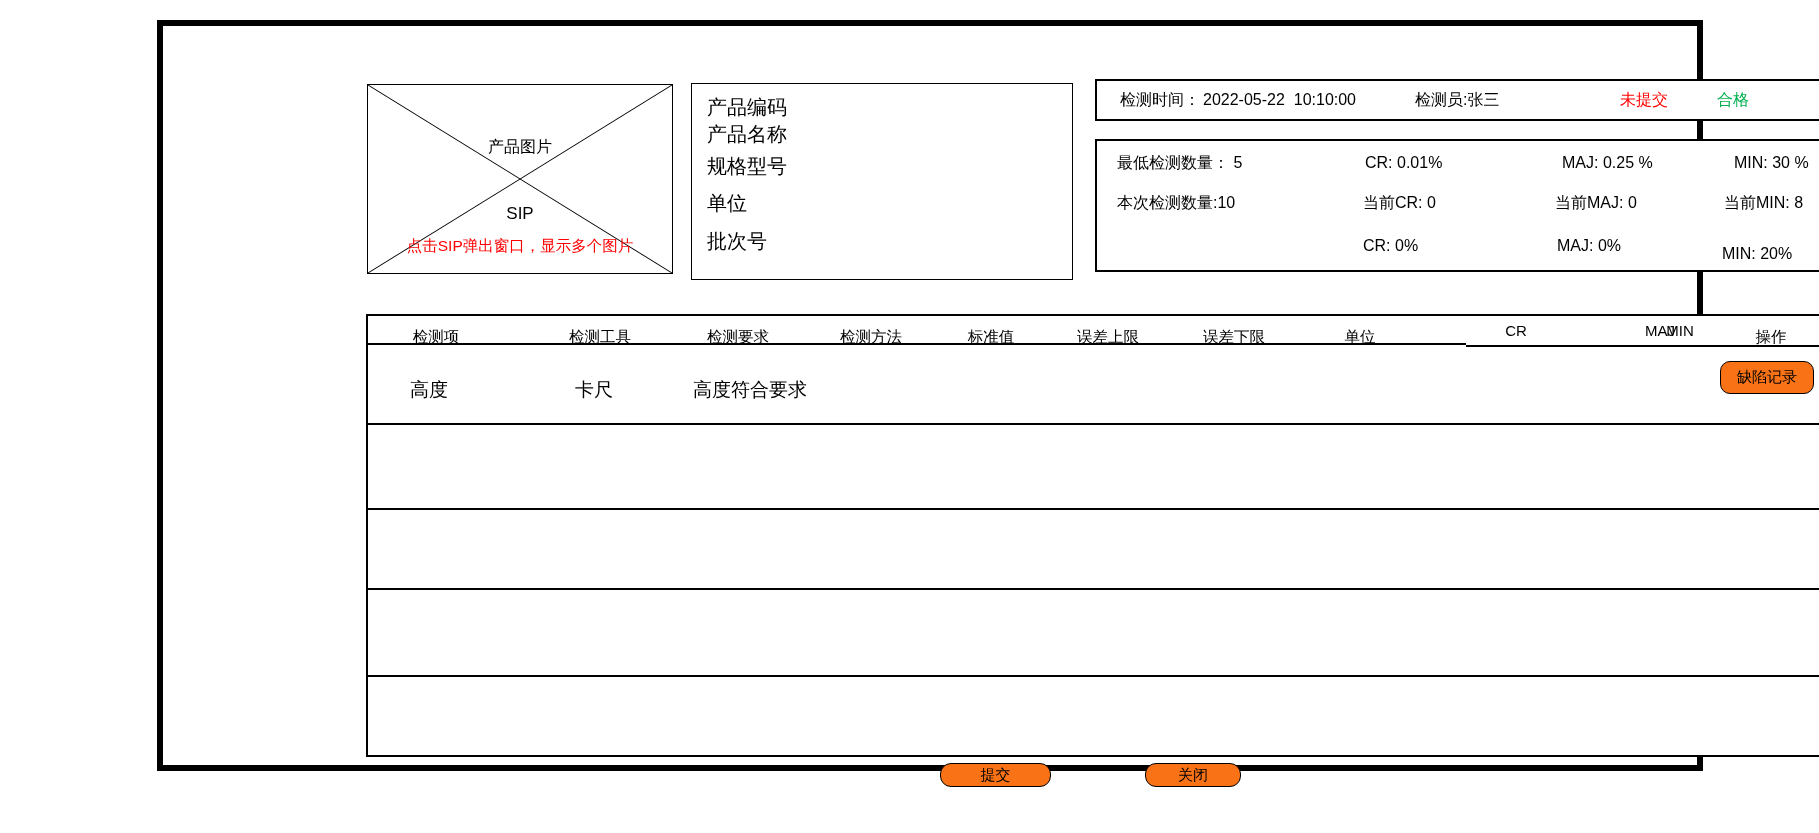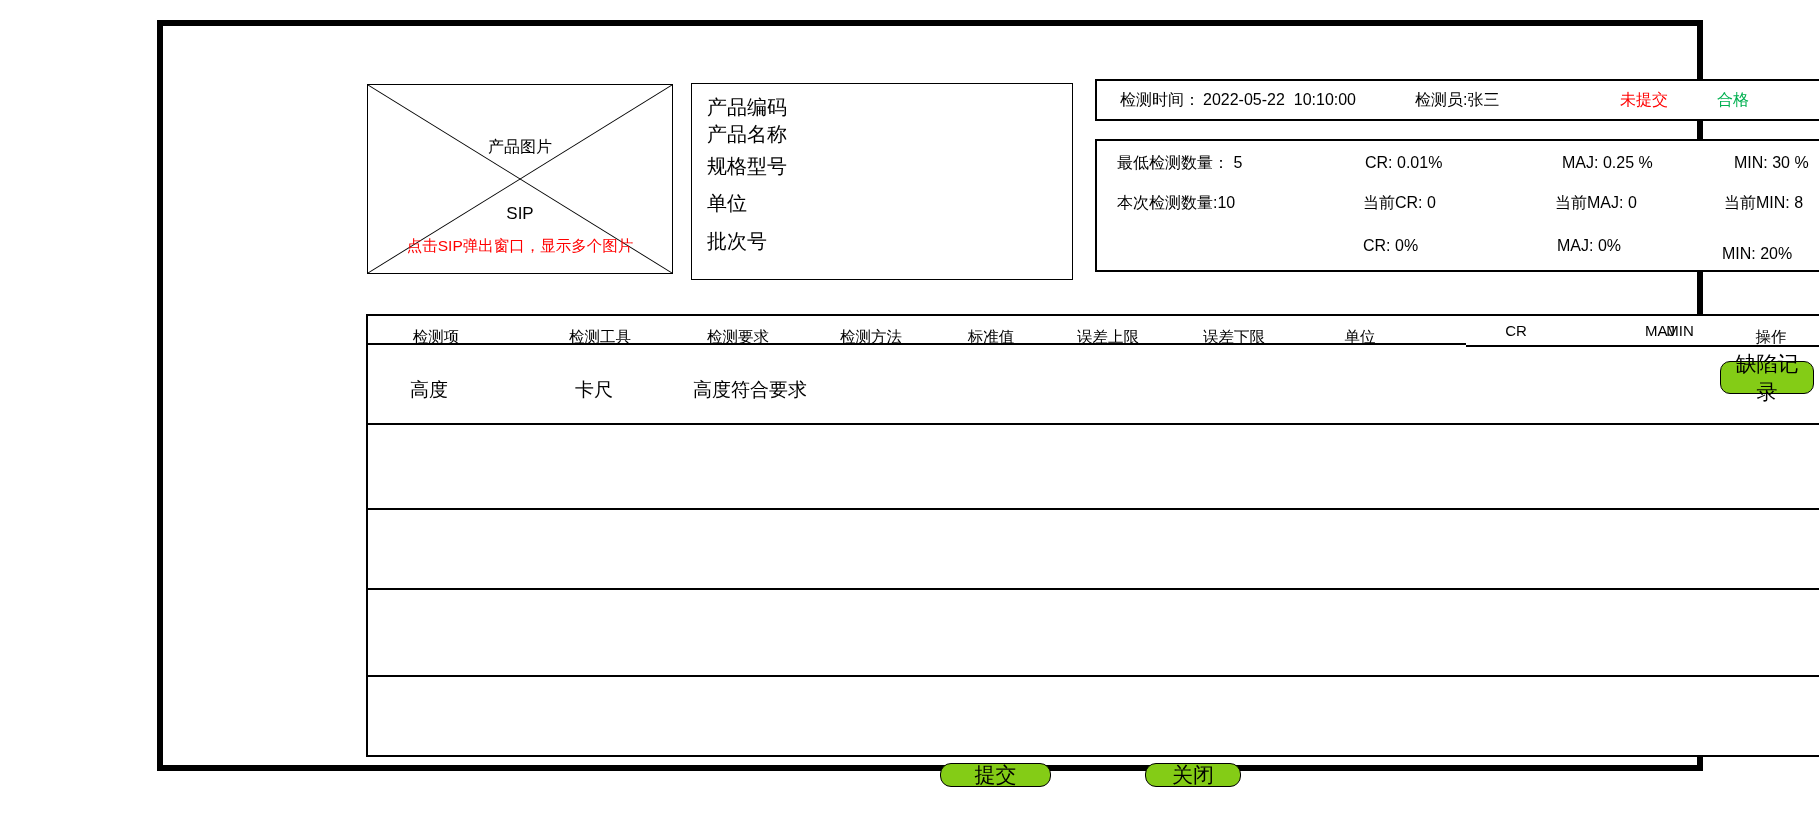--- a/index.html
+++ b/index.html
@@ -60,23 +60,23 @@
   .tbl .hcell {
     position: absolute; top: 11px; transform: translateX(-50%);
     font-size: 15.5px; white-space: nowrap;
   }
   .tbl .hcell.latin { top: 6px; font-size: 15px; }
   .tbl .hline { position: absolute; height: 2px; background: #000; }
   .tbl .sep { position: absolute; left: 0; right: 0; height: 2px; background: #000; }
   .tbl .cell { position: absolute; top: 61px; font-size: 19px; white-space: nowrap; }
 
   .btn {
-    position: absolute; box-sizing: border-box; background: #84cc16;
+    position: absolute; box-sizing: border-box; background: #f97316;
     border: 1.5px solid #000; display: flex; align-items: center; justify-content: center;
-    font-family: inherit; font-size: 21px; color: #000; padding: 11px; cursor: pointer;
+    font-family: inherit; font-size: 15px; color: #000; padding: 11px; cursor: pointer;
   }
   .btn-defect { left: 1352px; top: 45px; width: 94px; height: 33px; border-radius: 10px; }
   .btn-submit { left: 777px; top: 737px; width: 111px; height: 23px; border-radius: 11px; }
   .btn-close  { left: 982px; top: 737px; width: 96px;  height: 23px; border-radius: 11px; }
 </style>
 </head>
 <body>
 
 <div id="canvas">
 

